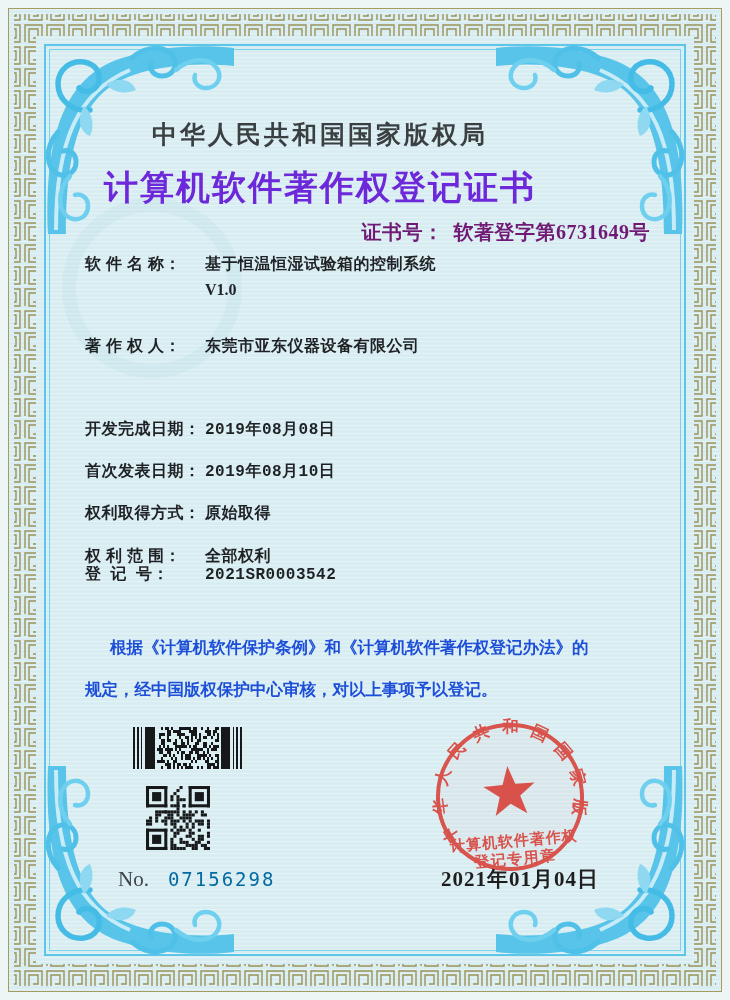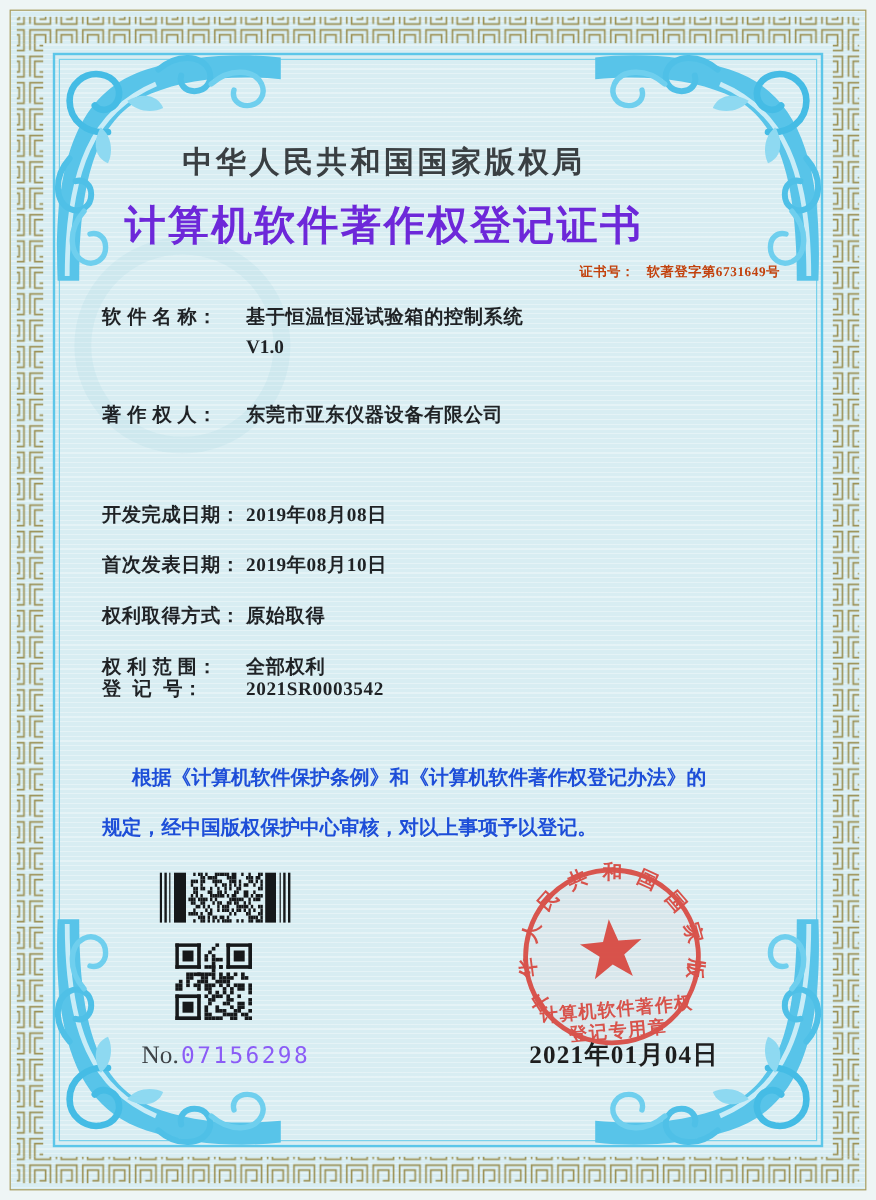--- a/index.html
+++ b/index.html
@@ -28,38 +28,38 @@
   .authority{
     position:absolute;left:0;top:118px;width:640px;text-align:center;
     font-size:25px;font-weight:bold;letter-spacing:3px;color:#3a3f42;
   }
   .cert-title{
     position:absolute;left:0;top:165px;width:640px;text-align:center;
     font-size:34px;font-weight:bold;letter-spacing:2px;color:#6d28d9;
   }
   .certno{
     position:absolute;top:219px;right:80px;
-    font-size:11px;font-weight:bold;color:#c2410c;letter-spacing:0.5px;
+    font-size:20px;font-weight:bold;color:#701a75;letter-spacing:0.5px;
   }
   .certno .v{margin-left:10px;}
   .row{position:absolute;left:85px;font-size:16px;font-weight:bold;color:#1f2225;letter-spacing:0.5px;}
   .row .lbl{display:inline-block;min-width:120px;white-space:pre;}
-  .row .val{white-space:pre;}
+  .row .val{white-space:pre;font-family:Liberation Mono, monospace;}
   .val2{position:absolute;left:205px;font-size:16px;font-weight:bold;color:#1f2225;}
   .statement{
     position:absolute;left:85px;top:627px;width:514px;
     font-size:16.5px;font-weight:bold;color:#1d4ed8;
     line-height:42px;text-indent:25px;letter-spacing:0;
   }
   .barcode{position:absolute;left:133px;top:727px;}
   .qr{position:absolute;left:146px;top:786px;}
   .serial{position:absolute;left:118px;top:867px;font-size:21px;color:#3f4448;}
   .serial .num{
     font-family:"DejaVu Sans Mono","Liberation Mono",monospace;
-    font-size:19px;color:#8b5cf6;letter-spacing:2px;margin-left:2px;
+    font-size:19px;color:#0369a1;letter-spacing:2px;margin-left:19px;
   }
   .seal{position:absolute;left:425px;top:712px;width:170px;height:170px;
     transform:rotate(-5deg);opacity:0.93;}
   .issue-date{position:absolute;left:441px;top:865px;
     font-size:21px;font-weight:bold;letter-spacing:1px;color:#1e1e1e;}
   .hidden-defs{position:absolute;width:0;height:0;}
 </style>
 </head>
 <body>
 

